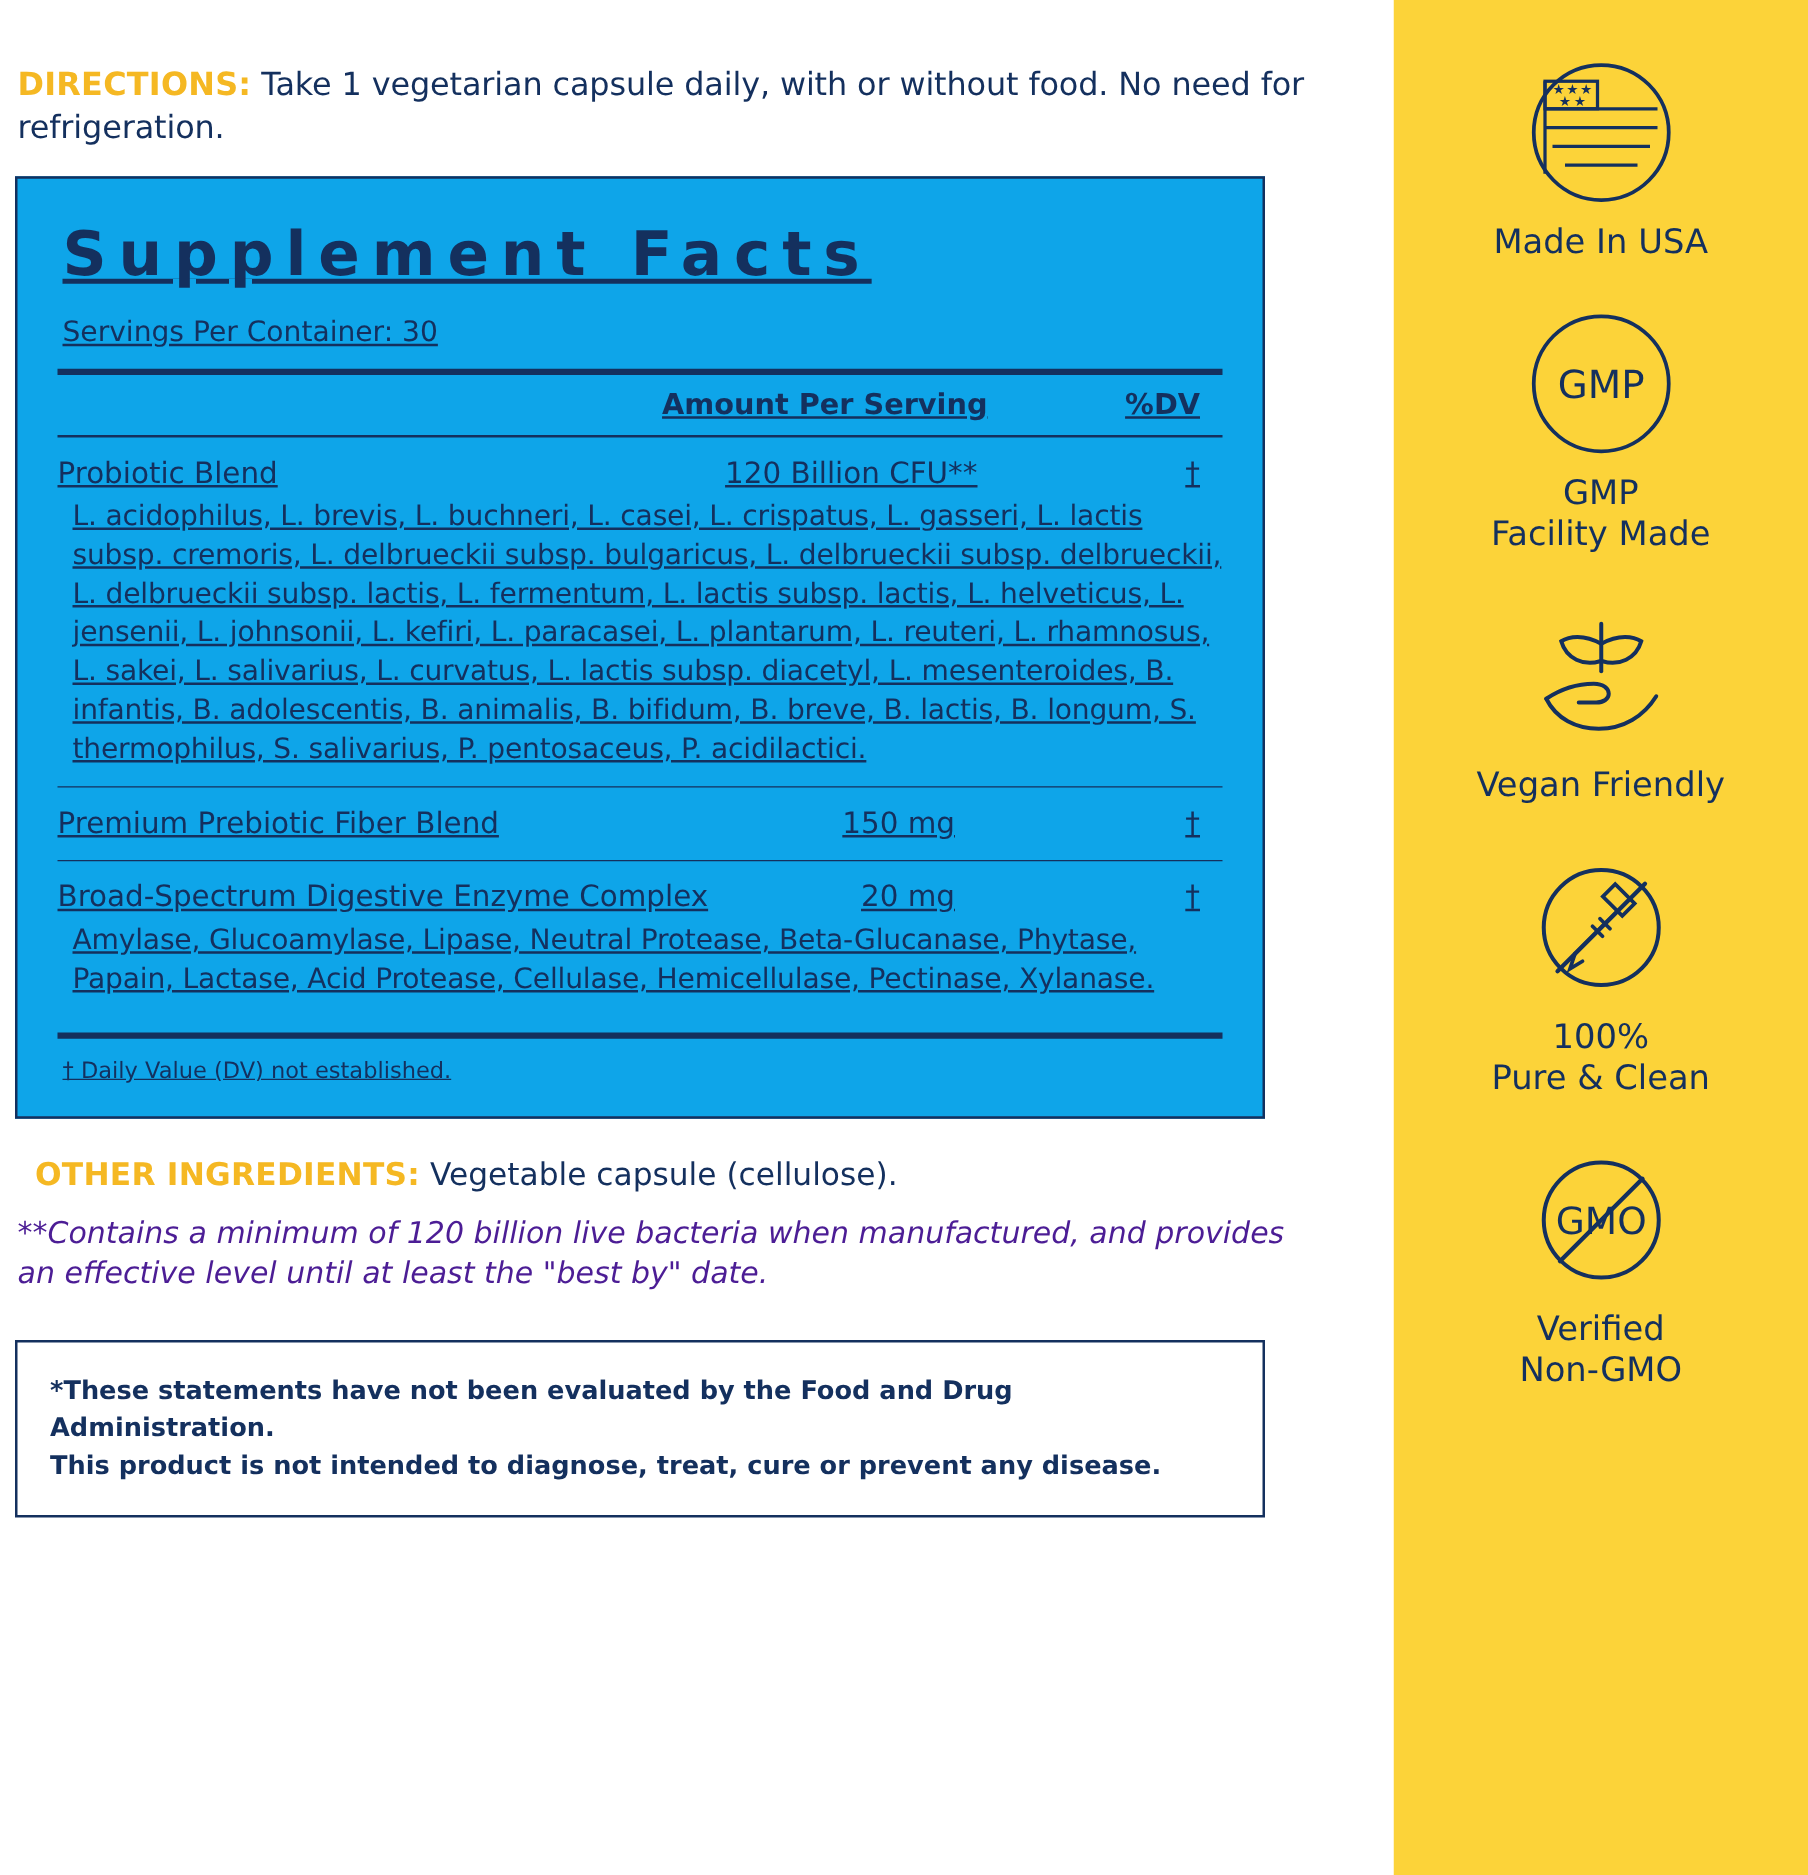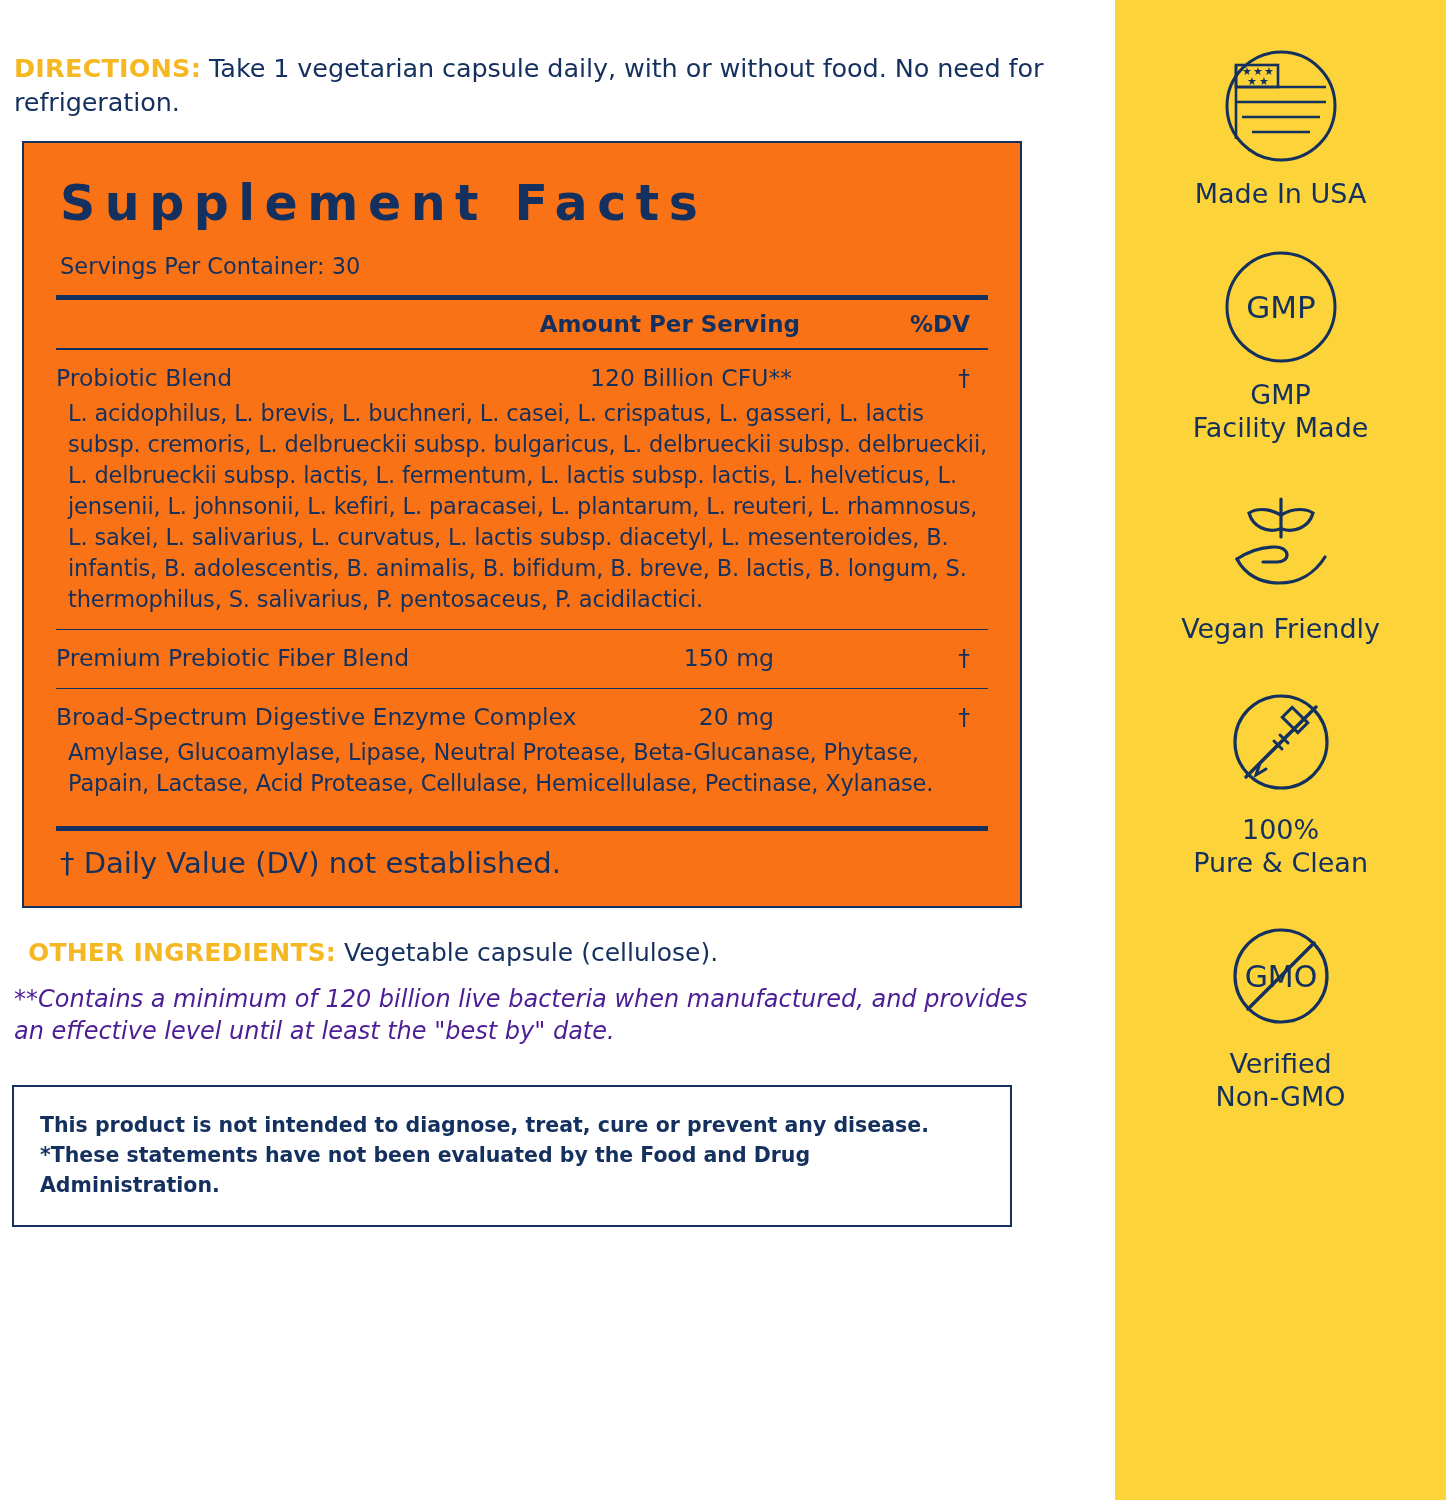--- a/index.html
+++ b/index.html
@@ -36,25 +36,26 @@
     letter-spacing: -0.1px;
   }
   .directions .lbl {
     color: #f5b823;
     font-weight: bold;
     letter-spacing: 0.2px;
   }
   
   .facts-box {
     margin-top: 22px;
-    margin-left: 14px;
+    margin-left: 4px;
     border: 2.5px solid #14305e;
     width: 1000px;
     padding: 30px 32px 26px 32px;
-    background: #f97316;
+    background: #0ea5e9;
+    text-decoration: underline;
   }
   .facts-title {
     font-size: 49px;
     font-weight: bold;
     letter-spacing: 9.5px;
     color: #14305e;
     padding-left: 4px;
     line-height: 1.25;
     white-space: nowrap;
   }
@@ -111,21 +112,21 @@
     padding-right: 18px;
   }
   .sub-list {
     font-size: 22.5px;
     line-height: 1.38;
     padding: 4px 0 14px 12px;
     color: #14305e;
     letter-spacing: -0.15px;
   }
   .dv-note {
-    font-size: 29px;
+    font-size: 18px;
     padding-top: 15px;
     padding-left: 4px;
   }
   
   .other-ing {
     margin-top: 30px;
     padding-left: 6px;
     font-size: 25px;
     color: #14305e;
     margin-left: 14px;
@@ -240,22 +241,22 @@
       <div class="dv-note">† Daily Value (DV) not established.</div>
     </div>
 
     <div class="other-ing">
       <span class="lbl">OTHER INGREDIENTS:</span><span> Vegetable capsule (cellulose).</span>
     </div>
 
     <div class="contains-note">**Contains a minimum of 120 billion live bacteria when manufactured, and provides an effective level until at least the "best by" date.</div>
 
     <div class="disclaimer-box">
+      <p>*These statements have not been evaluated by the Food and Drug Administration.</p>
       <p>This product is not intended to diagnose, treat, cure or prevent any disease.</p>
-      <p>*These statements have not been evaluated by the Food and Drug Administration.</p>
     </div>
   </div>
 
   <div class="right">
 
     <div class="badge">
       <div class="badge-icon">
         <svg width="118" height="118" viewBox="0 0 118 118">
           <circle cx="59" cy="59" r="54" fill="none" stroke="#14305e" stroke-width="3"></circle>
           <g stroke="#14305e" stroke-width="2.6" fill="none">

